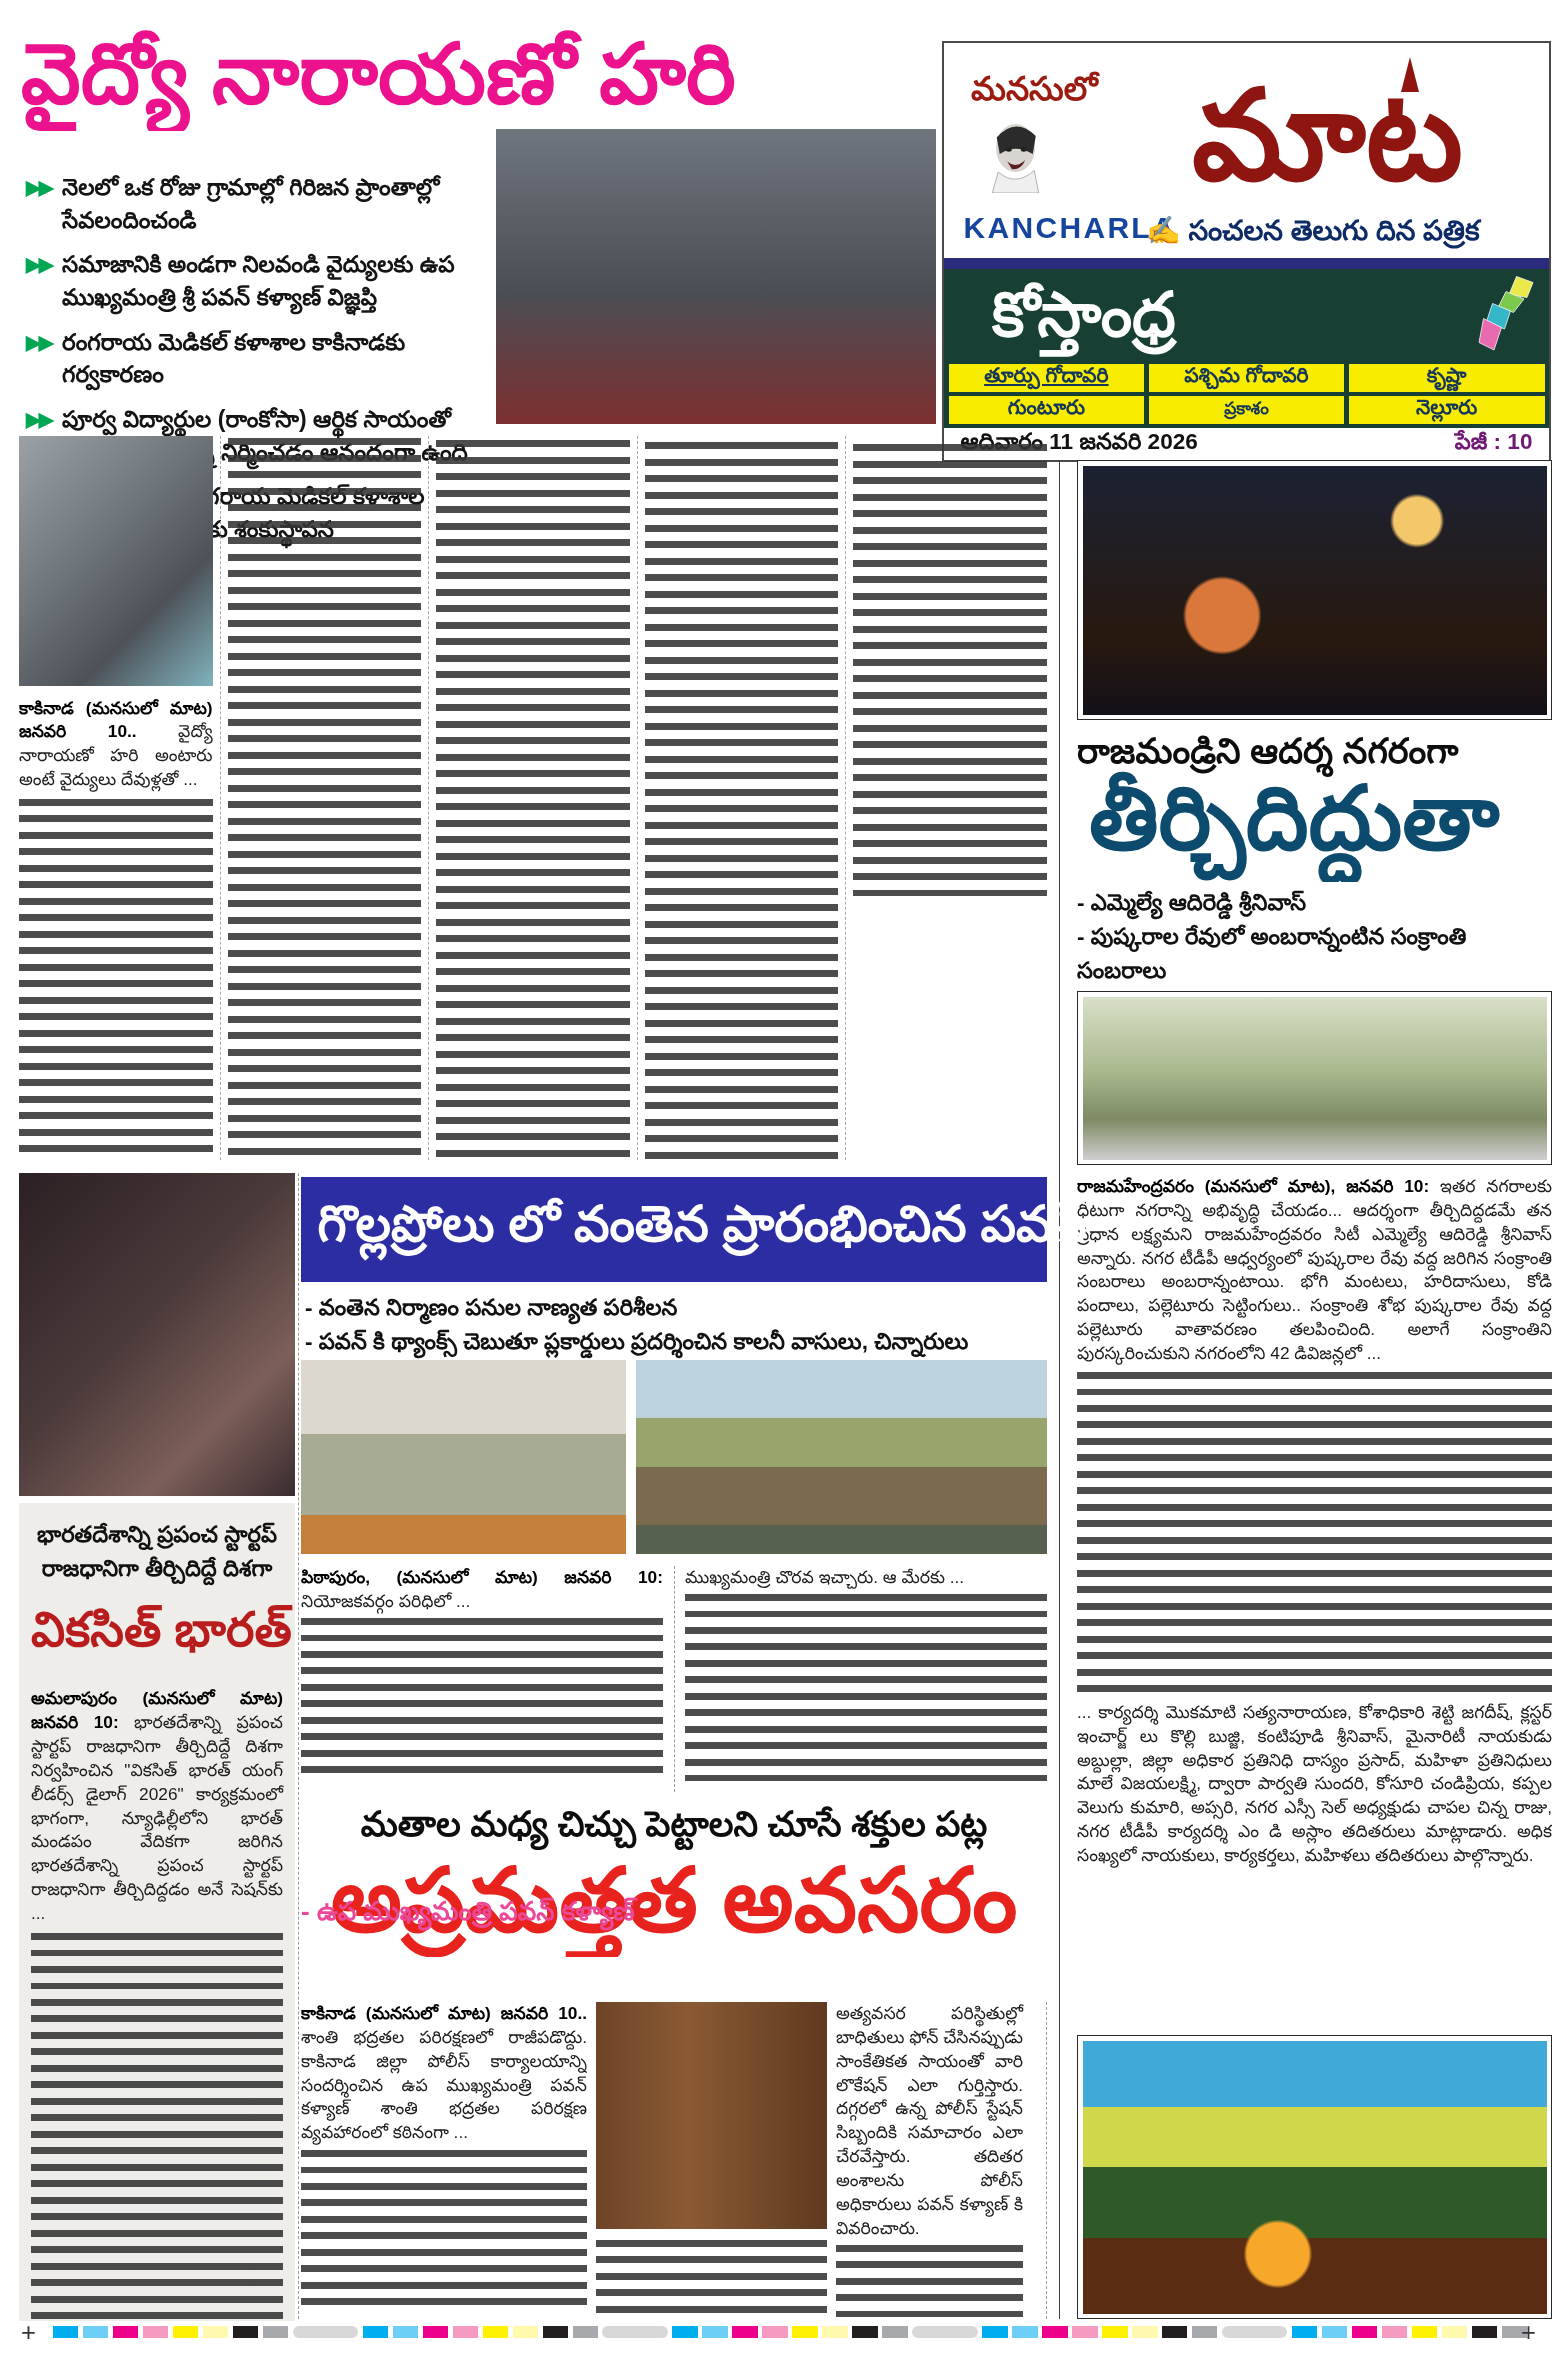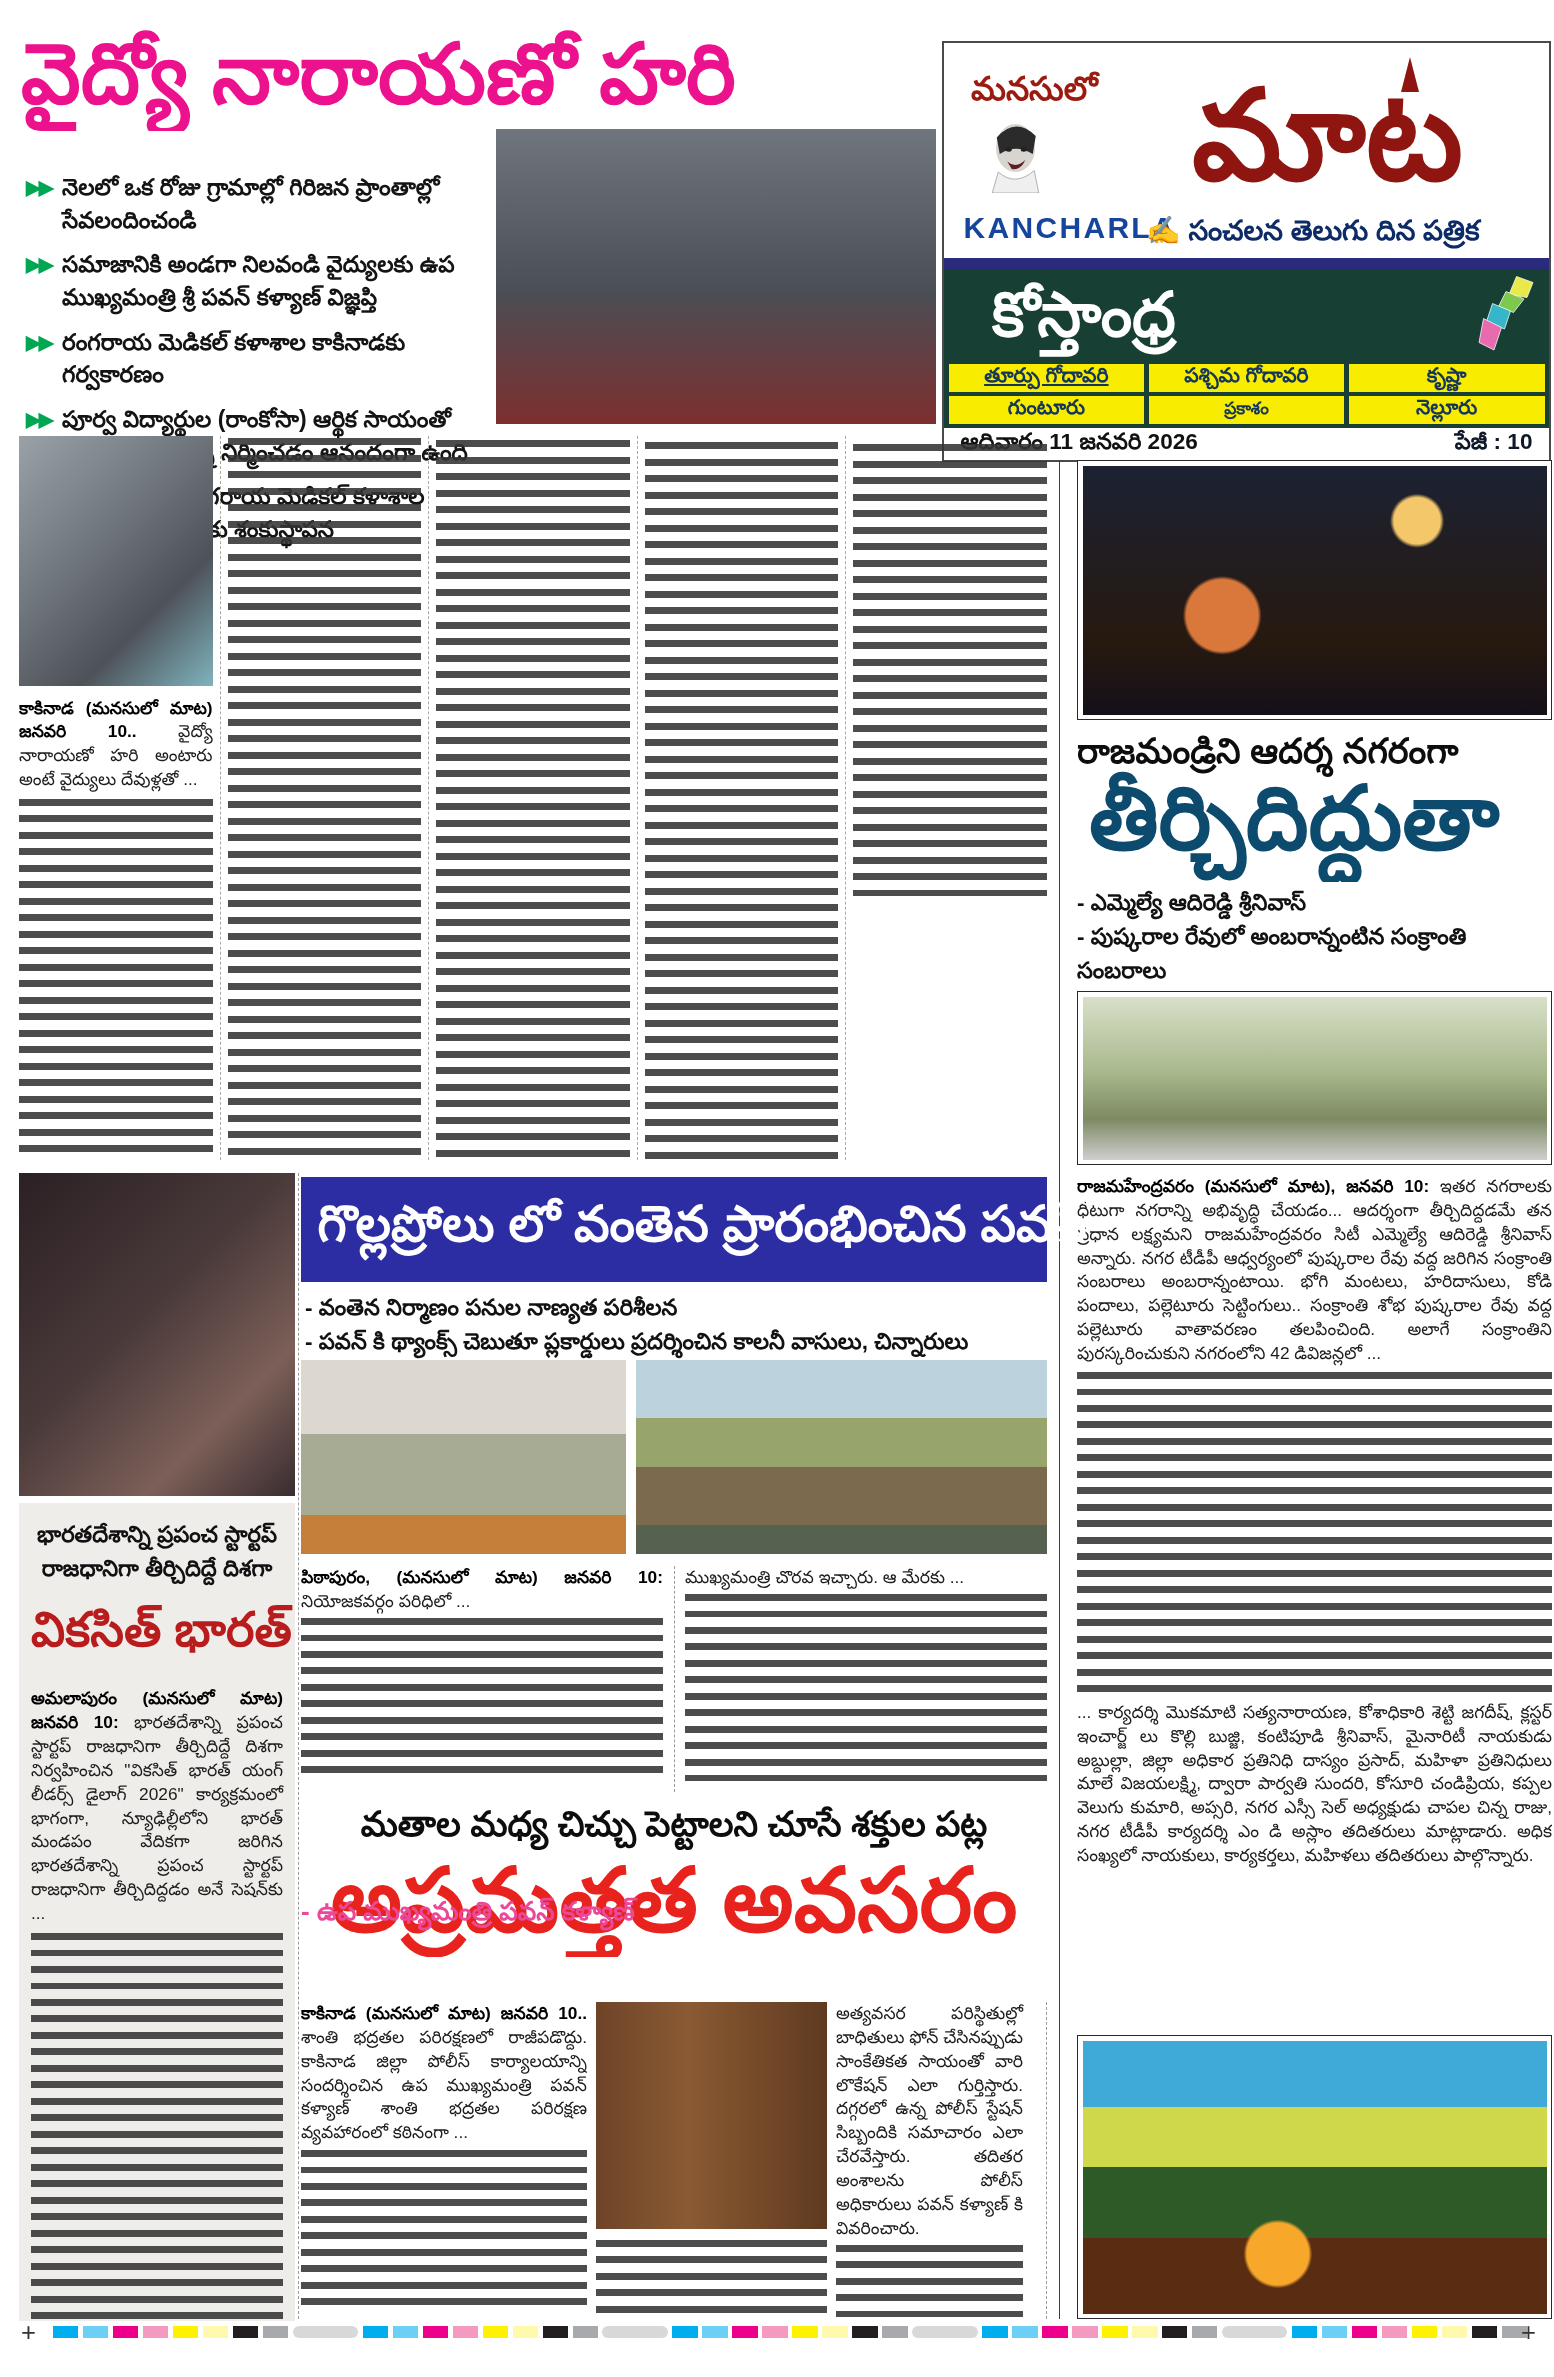--- a/index.html
+++ b/index.html
@@ -84,21 +84,21 @@
   <div class="abs" style="left:0;top:316px;width:100%;height:69px;background:#173f33;display:grid;grid-template-columns:1fr 1fr 1fr;grid-template-rows:1fr 1fr;gap:4.5px;padding:4.5px;box-sizing:border-box;">
     <div style="background:#f8ec00;color:#14365c;font-weight:bold;font-size:20.3px;display:flex;align-items:center;justify-content:center;text-decoration:underline;">తూర్పు గోదావరి</div>
     <div style="background:#f8ec00;color:#14365c;font-weight:bold;font-size:20.3px;display:flex;align-items:center;justify-content:center;">పశ్చిమ గోదావరి</div>
     <div style="background:#f8ec00;color:#14365c;font-weight:bold;font-size:20.3px;display:flex;align-items:center;justify-content:center;">కృష్ణా</div>
     <div style="background:#f8ec00;color:#14365c;font-weight:bold;font-size:20.3px;display:flex;align-items:center;justify-content:center;">గుంటూరు</div>
     <div style="background:#f8ec00;color:#14365c;font-weight:bold;font-size:17px;display:flex;align-items:center;justify-content:center;">ప్రకాశం</div>
     <div style="background:#f8ec00;color:#14365c;font-weight:bold;font-size:20.3px;display:flex;align-items:center;justify-content:center;">నెల్లూరు</div>
   </div>
   <div class="abs" style="left:0;top:385px;width:100%;height:32px;display:flex;align-items:center;justify-content:space-between;padding:0 16.5px;box-sizing:border-box;">
     <span style="font-size:22.6px;font-weight:bold;color:#111;">ఆదివారం 11 జనవరి 2026</span>
-    <span style="font-size:22.6px;font-weight:bold;color:#0f172a;">పేజీ : 10</span>
+    <span style="font-size:22.6px;font-weight:bold;color:#701a75;">పేజీ : 10</span>
   </div>
 </div>
 
 <div class="abs" style="left:19px;top:436px;width:1028px;height:724px;column-count:5;column-gap:15px;column-rule:0.8px dashed #a8a8a8;column-fill:auto;">
   <div class="photo" style="width:100%;height:250px;margin-bottom:10.5px;background:linear-gradient(135deg,#9aa2a8 0%,#6f767c 40%,#4d5258 70%,#7fb3bd 100%);break-inside:avoid;"></div>
   <p class="jtext" style="margin:0 0 7.5px 0;">
     <span class="dateline">కాకినాడ (మనసులో మాట) జనవరి 10..</span>
     <span>వైద్యో నారాయణో హరి అంటారు అంటే వైద్యులు దేవుళ్లతో ...</span>
   </p>
   <div class="fill-lines" style="height:2993px;"></div>

